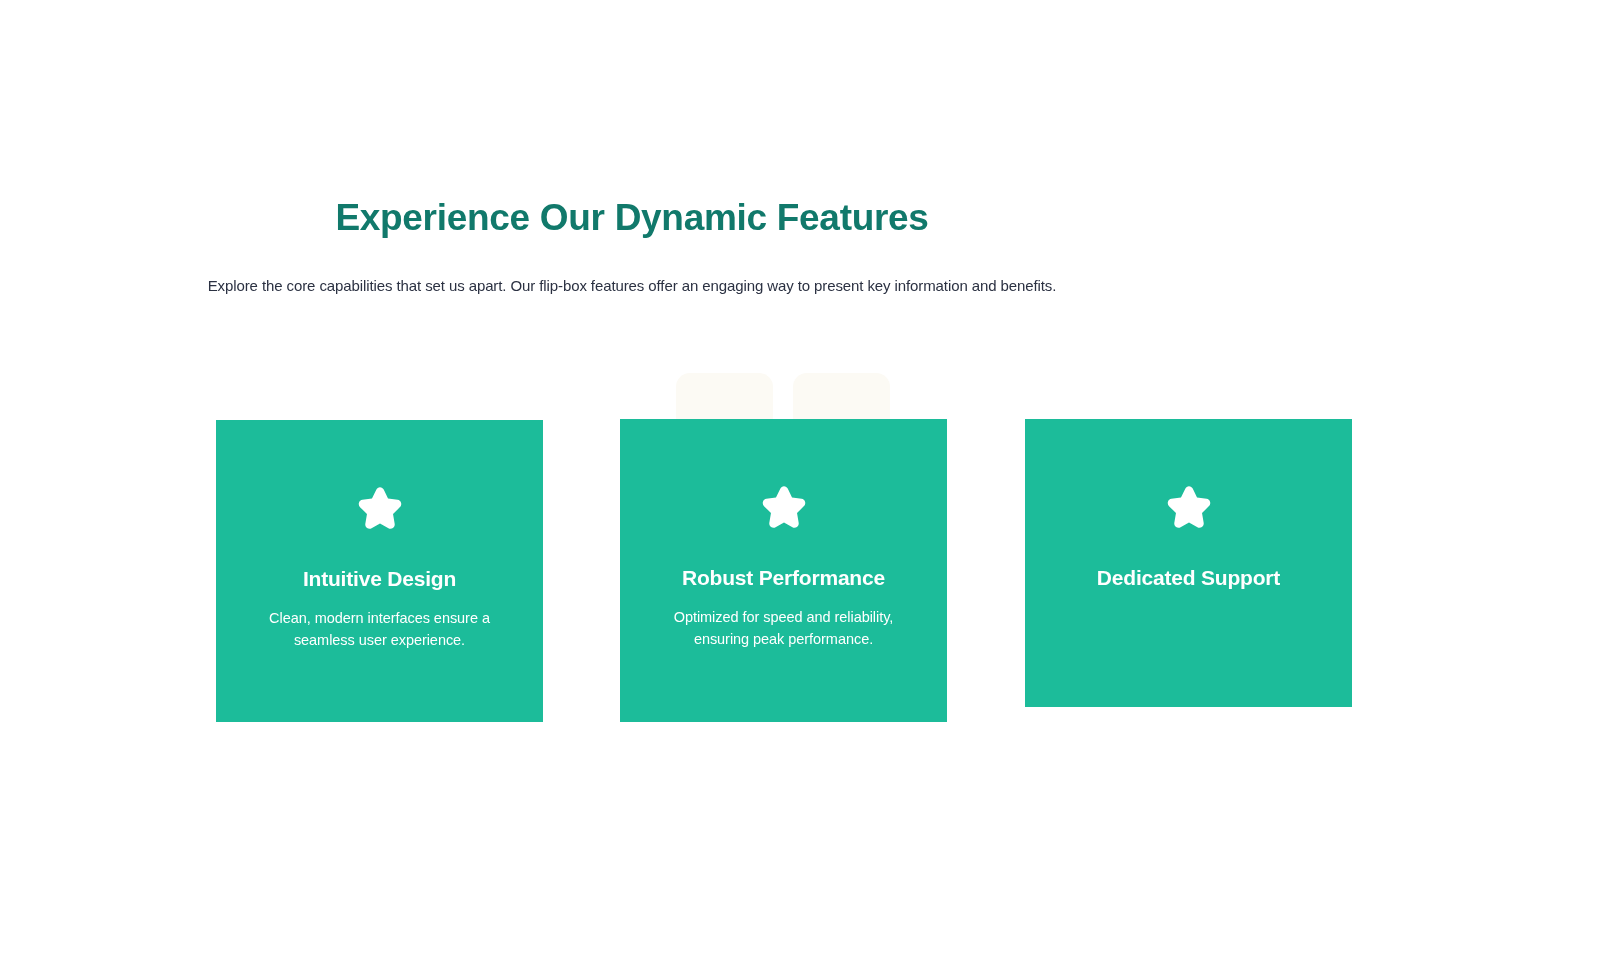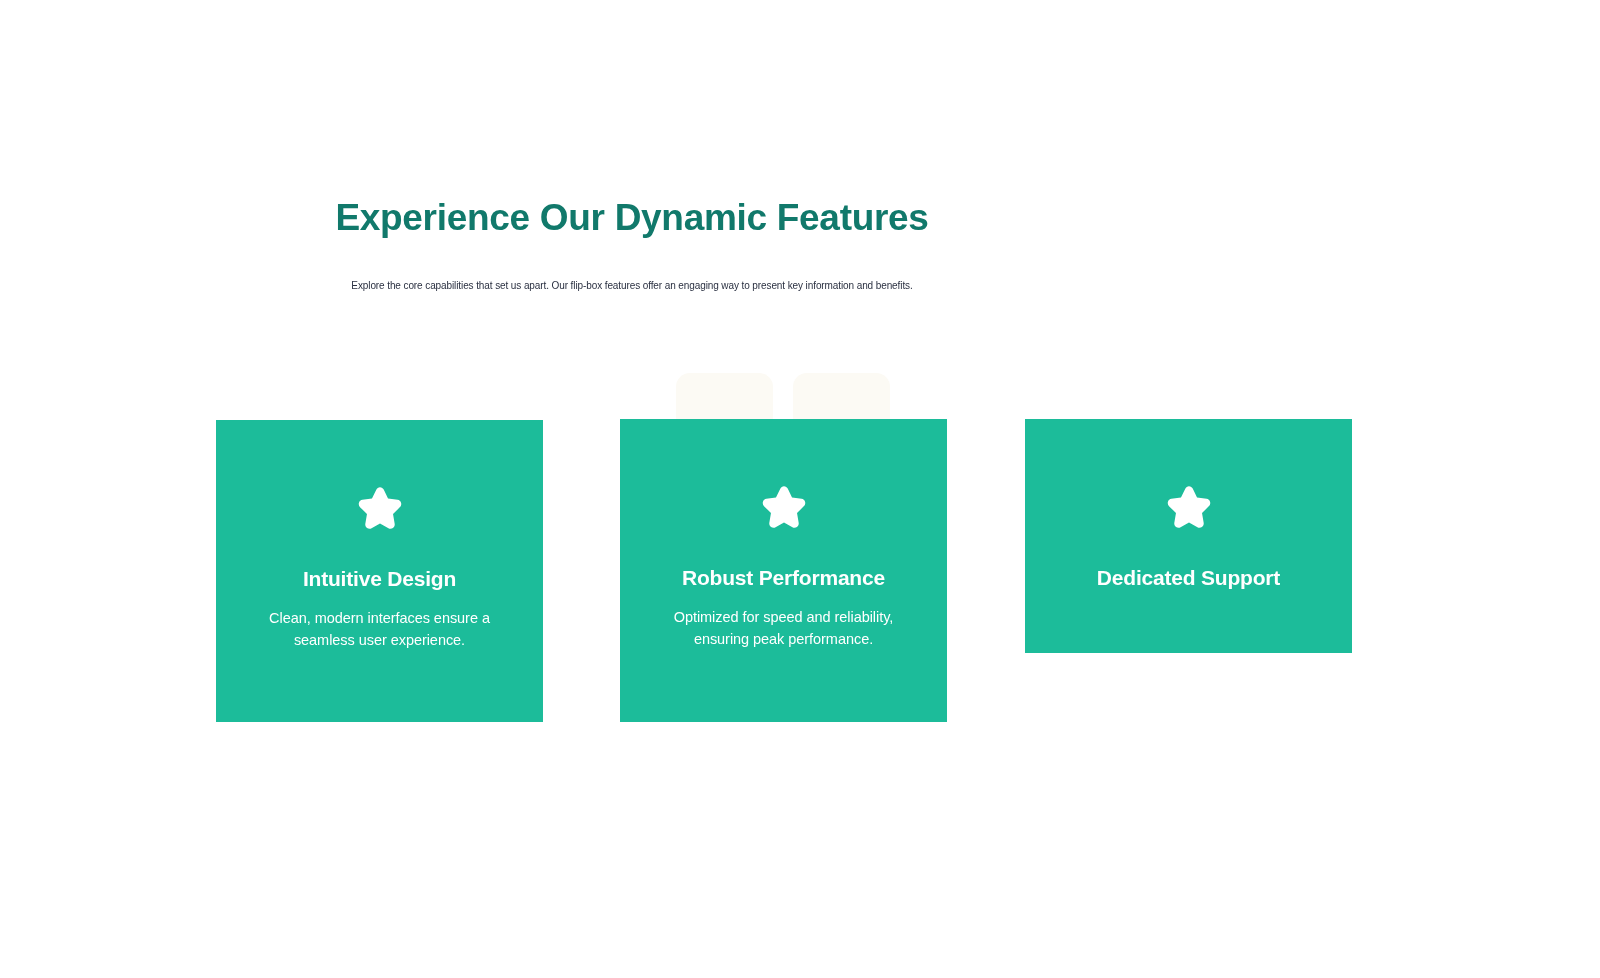--- a/index.html
+++ b/index.html
@@ -37,21 +37,21 @@
     font-size: 37px;
     line-height: 52px;
     font-weight: 700;
     letter-spacing: -0.3px;
     color: #11796b;
     font-family: "Liberation Sans", sans-serif;
   }
   .section-subtitle {
     margin: 0;
     padding-top: 30px;
-    font-size: 10px;
+    font-size: 15px;
     line-height: 24px;
     font-weight: 400;
     color: #2b3142;
     letter-spacing: -0.1px;
     font-family: "Liberation Sans", sans-serif;
   }
 
   
   .cards-row {
     position: absolute;
@@ -69,21 +69,21 @@
     background: #1cbc9a;
     box-sizing: border-box;
     display: flex;
     flex-direction: column;
     align-items: center;
     justify-content: flex-start;
     overflow: visible;
   }
   .flip-card.pos-1 { left: 0px;   top: 1px; height: 302px; }
   .flip-card.pos-2 { left: 404px; top: 0px;  height: 303px; }
-  .flip-card.pos-3 { left: 809px; top: 0px;  height: 234px; }
+  .flip-card.pos-3 { left: 809px; top: 0px;  height: 288px; }
 
   
   .back-face {
     position: absolute;
     background: #fcfaf4;
     border-radius: 14px 14px 0 0;
     z-index: 0;
   }
   .back-face.bf-left {
     left: 676px;

